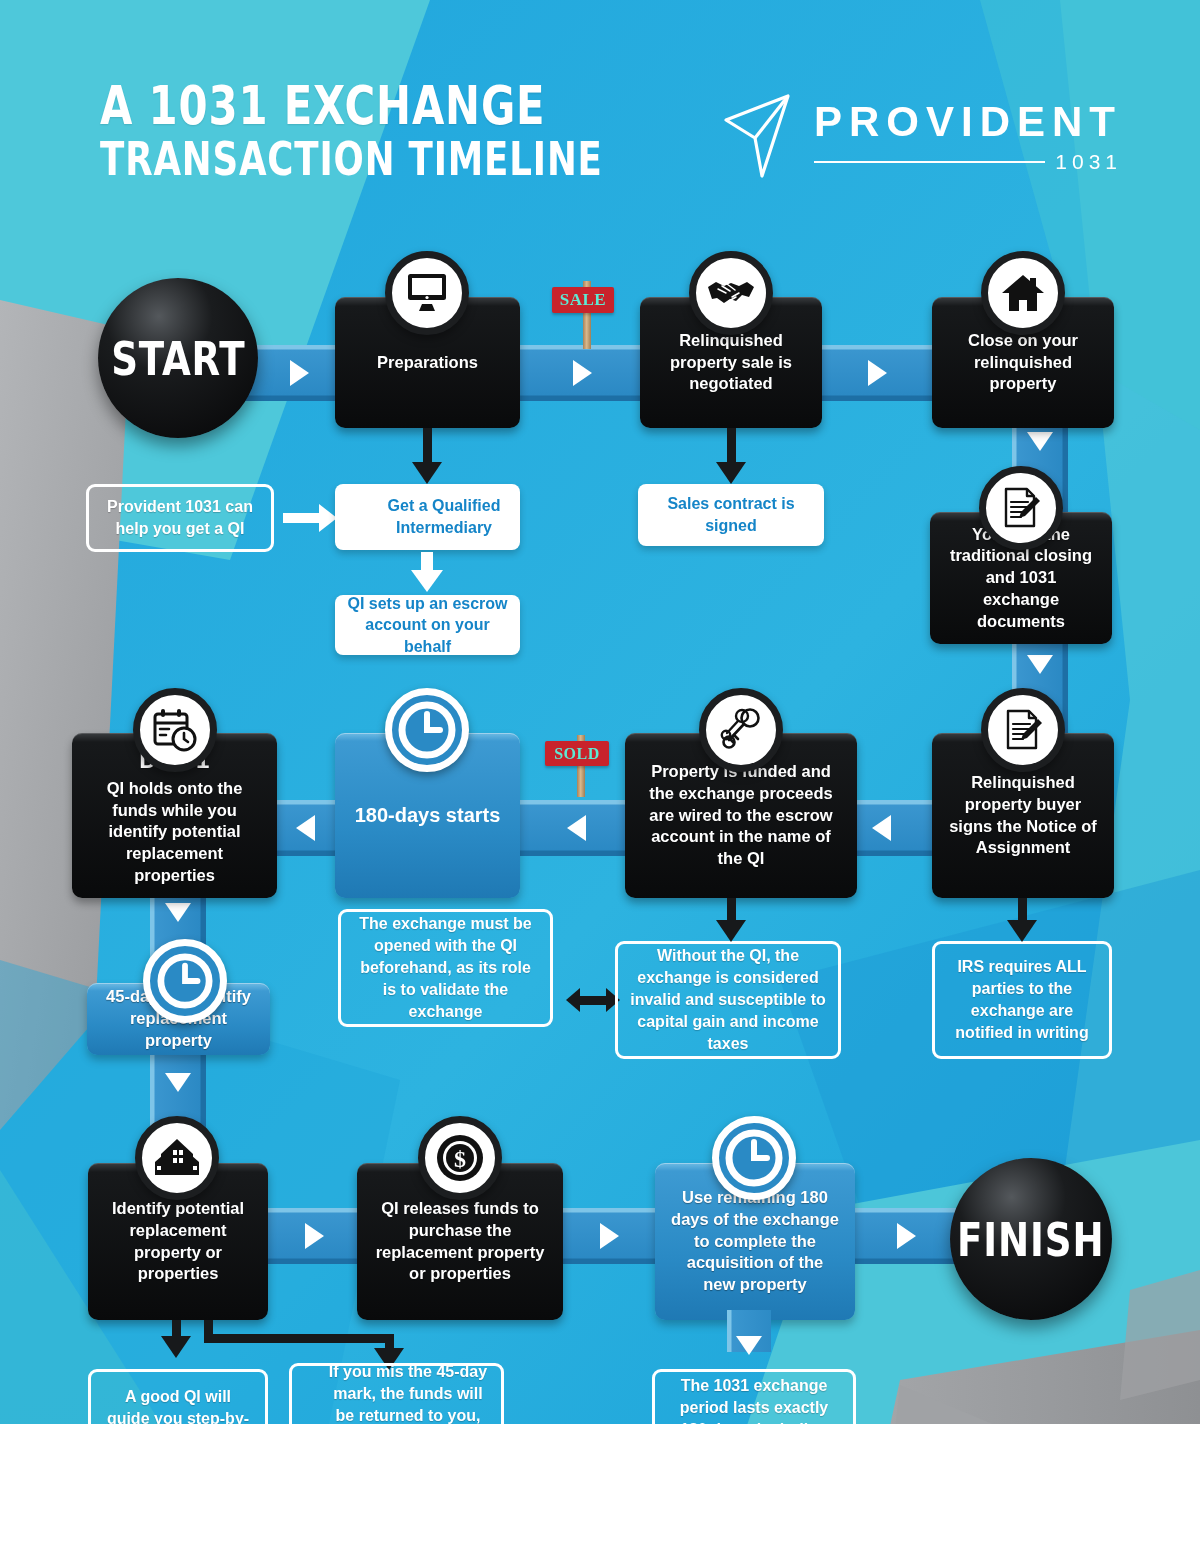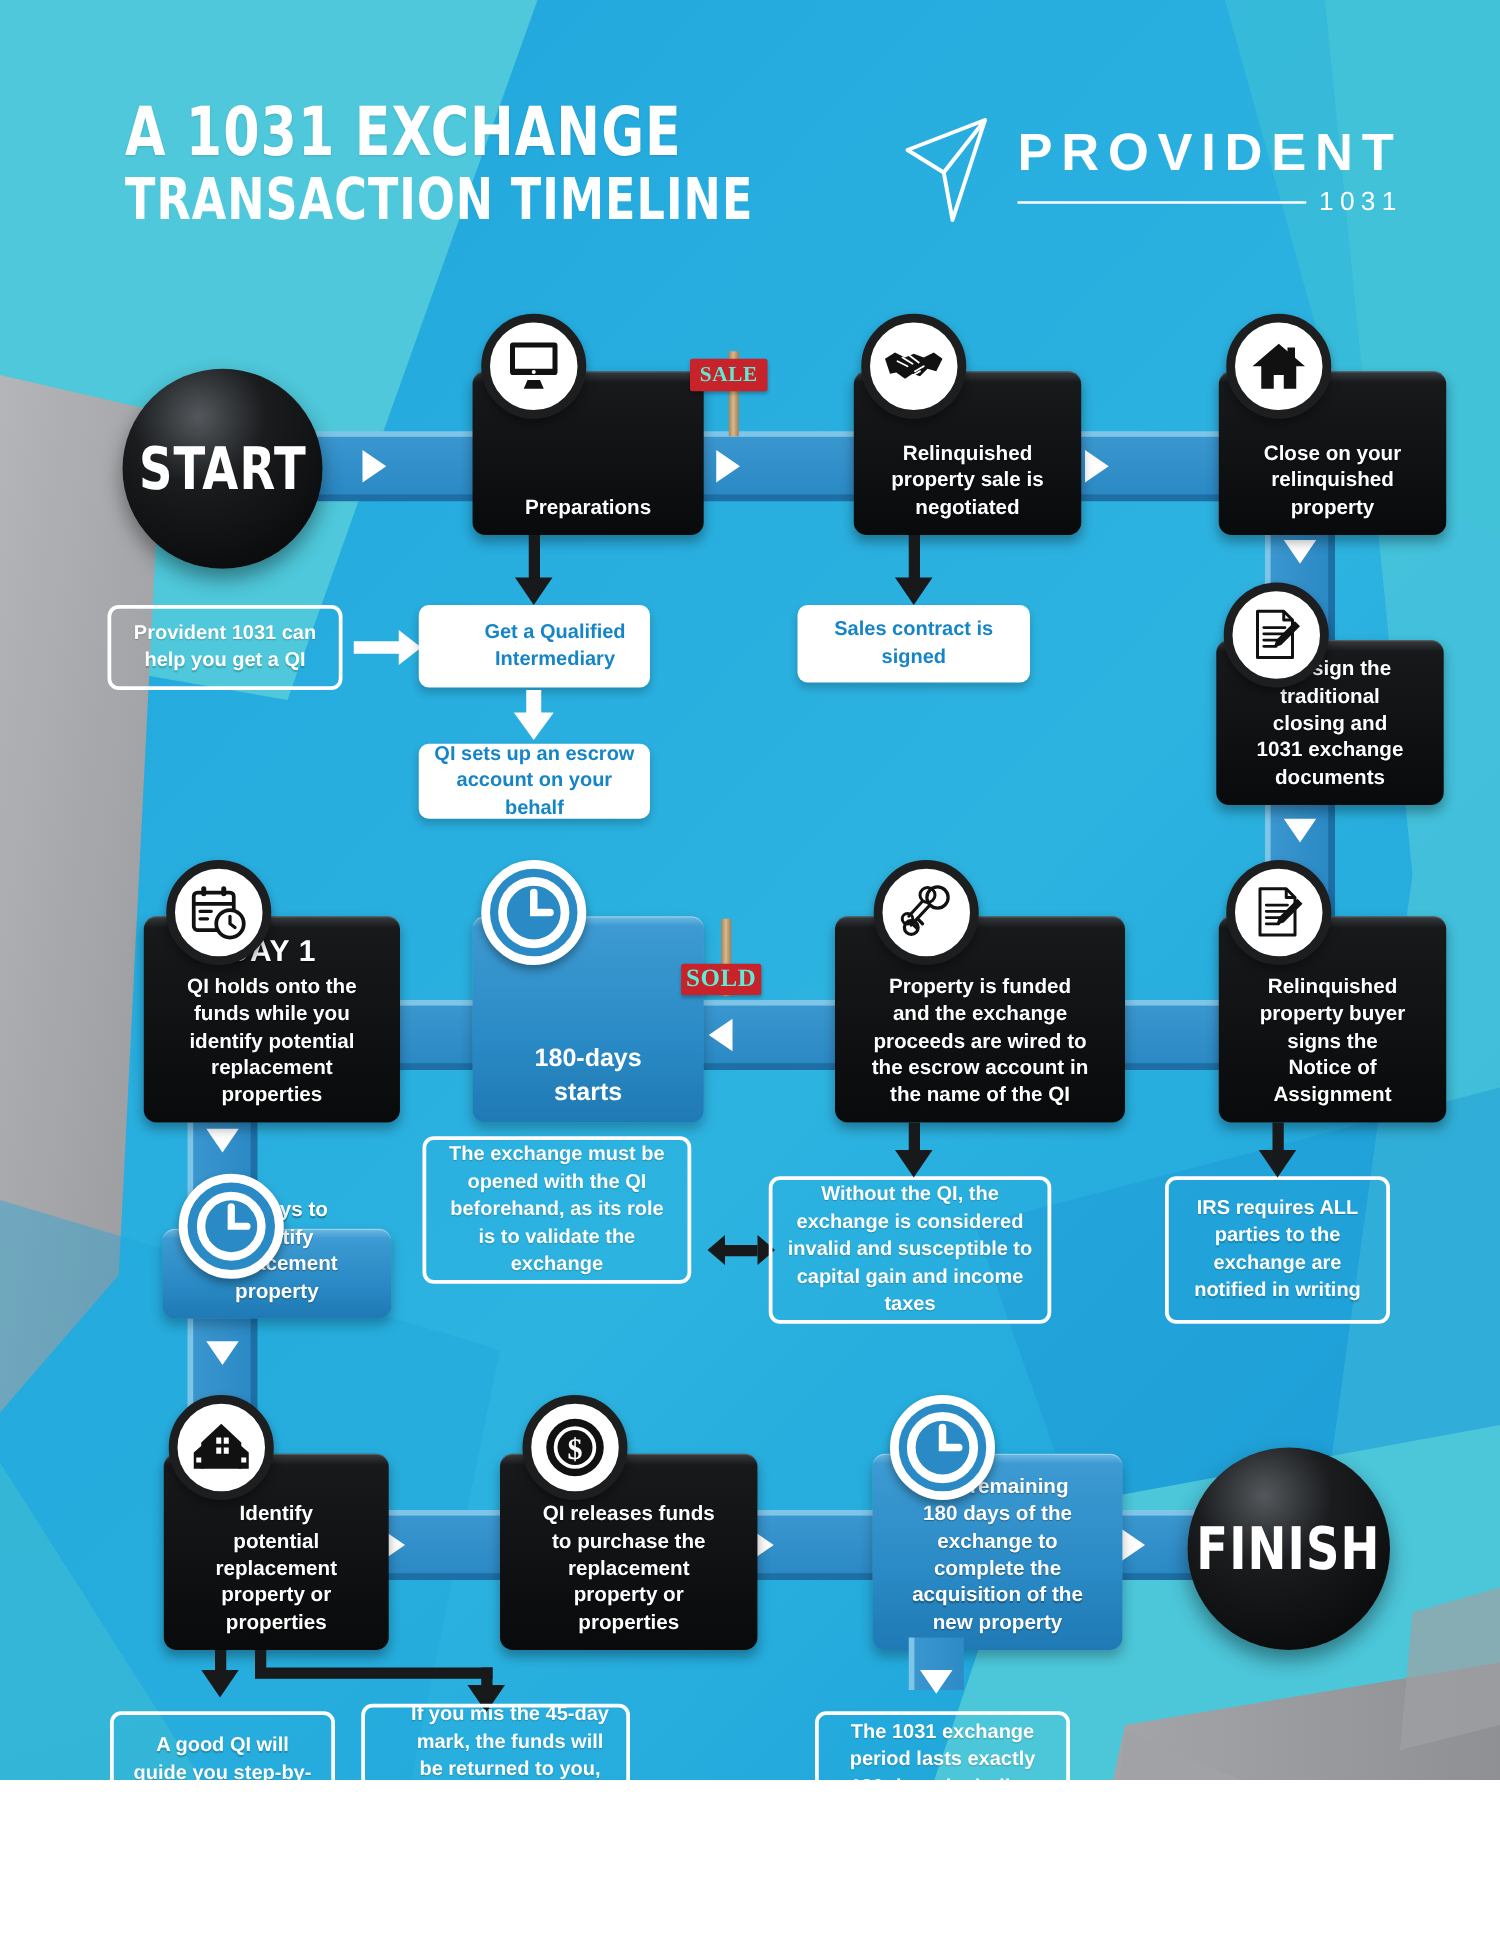--- a/index.html
+++ b/index.html
@@ -83,22 +83,22 @@
   }
   .wline-v { position: absolute; width: 12px; background: #fff; }
   .dbl-arrow { position: absolute; display: flex; align-items: center; }
   .dbl-arrow .bar { height: 9px; background: #17191b; width: 26px; }
   .dbl-l { width: 0; height: 0; border-top: 12px solid transparent; border-bottom: 12px solid transparent; border-right: 14px solid #17191b; }
   .dbl-r { width: 0; height: 0; border-top: 12px solid transparent; border-bottom: 12px solid transparent; border-left: 14px solid #17191b; }
 
   
   .node {
     position: absolute; border-radius: 10px;
-    display: flex; align-items: flex-end; justify-content: center;
-    text-align: center; padding: 10px 29px; margin-left: 43px;
+    display: flex; align-items: center; justify-content: center;
+    text-align: center; padding: 10px 16px;
   }
   .node-dark {
     background: linear-gradient(to bottom, #3a3d40 0px, #17191b 9px, #090a0b 100%);
     color: #fff;
     box-shadow: 0 5px 9px rgba(0,0,0,0.32), inset 0 1px 0 rgba(255,255,255,0.16);
   }
   .node-blue {
     background: linear-gradient(to bottom, #6ebbe4 0px, #3d9ad2 8px, #2a8ac5 60%, #1f79b4 100%);
     color: #fff;
     box-shadow: 0 5px 9px rgba(0,0,0,0.25), inset 0 1px 0 rgba(255,255,255,0.35);
@@ -250,21 +250,21 @@
 
   <div class="vbar" style="left:150px; top:800px; height:410px;"></div>
   <div class="tri tri-d" style="left:165px; top:903px;"></div>
   <div class="tri tri-d" style="left:165px; top:1073px;"></div>
 
   <div class="hbar" style="left:150px; top:1208px; width:880px;"></div>
   <div class="tri tri-r" style="left:305px; top:1223px;"></div>
   <div class="tri tri-r" style="left:600px; top:1223px;"></div>
   <div class="tri tri-r" style="left:897px; top:1223px;"></div>
 
-  <div class="endcircle" style="left:98px; top:295px; width:160px; height:160px;">
+  <div class="endcircle" style="left:98px; top:278px; width:160px; height:160px;">
     <span>START</span>
   </div>
   <div class="endcircle" style="left:950px; top:1158px; width:162px; height:162px;">
     <span>FINISH</span>
   </div>
 
   <div class="node node-dark" style="left:335px; top:297px; width:185px; height:131px;">
     <div class="node-label">Preparations</div>
   </div>
   <div class="badge" style="left:385px; top:251px;">
@@ -392,21 +392,21 @@
     <svg width="44" height="44" viewBox="0 0 44 44">
       <path d="M7 3 L28 3 L35 10 L35 40 L7 40 Z" fill="#fff" stroke="#111" stroke-width="2.4" stroke-linejoin="round"></path>
       <path d="M28 3 L28 10 L35 10" fill="none" stroke="#111" stroke-width="2.4" stroke-linejoin="round"></path>
       <path d="M12 16 H29 M12 21 H29 M12 26 H26 M12 31 H22" stroke="#111" stroke-width="2.2" stroke-linecap="round"></path>
       <path d="M37 11 L41 15 L26 30 L20 32 L22 26 Z" fill="#111"></path>
     </svg>
   </div>
 
   <div class="sign" style="left:545px; top:735px; width:72px; height:62px;">
     <div class="sign-post2" style="left:32px; top:0; height:62px;"></div>
-    <div class="sign-board" style="left:0; top:6px; width:64px; height:25px; font-size:20px;margin-top:30px;">SOLD</div>
+    <div class="sign-board" style="left:0; top:6px; width:64px; height:25px; font-size:16px;">SOLD</div>
   </div>
 
   <div class="node node-blue" style="left:87px; top:983px; width:183px; height:72px;">
     <div class="node-label">45-days to identify replacement property</div>
   </div>
   <div class="badge" style="left:143px; top:939px; border-color:#ffffff; background:#2a8ac5;">
     <svg width="56" height="56" viewBox="0 0 58 58">
       <circle cx="29" cy="29" r="25" fill="none" stroke="#fff" stroke-width="7"></circle>
       <path d="M29 13 V29 H42" stroke="#fff" stroke-width="6" stroke-linecap="round" fill="none"></path>
     </svg>

